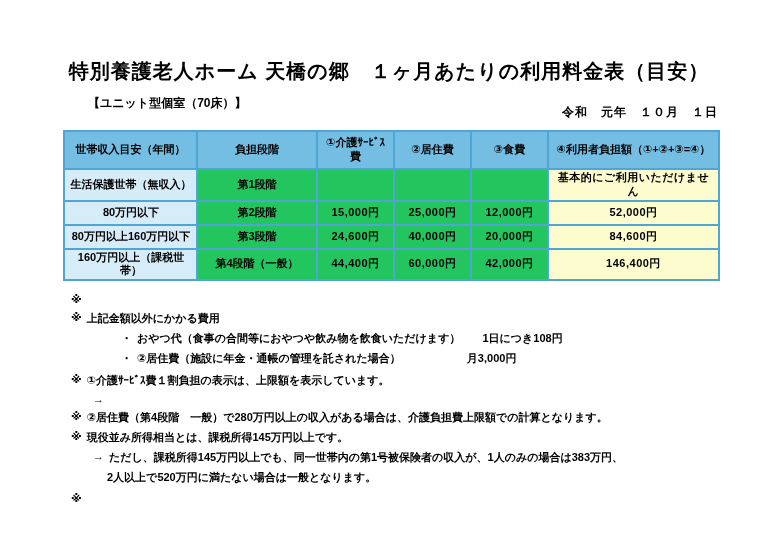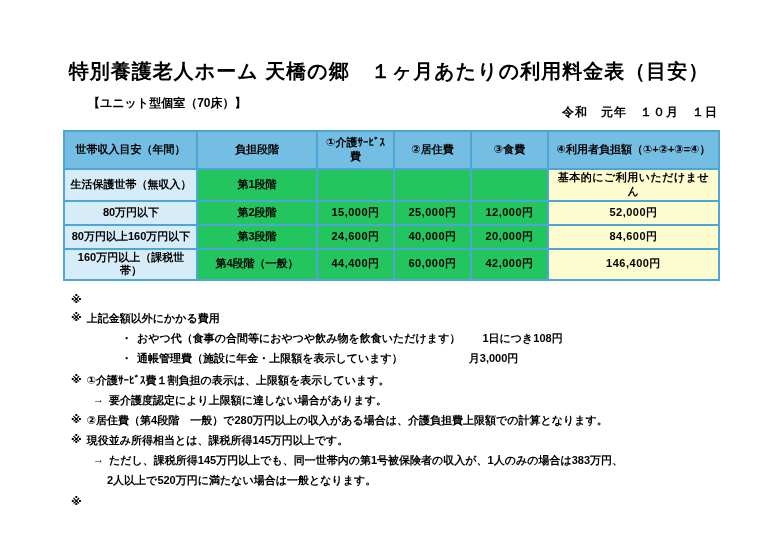--- a/index.html
+++ b/index.html
@@ -169,23 +169,23 @@
           <td class="col-num">42,000円</td>
           <td class="col-total">146,400円</td>
         </tr>
       </tbody>
   </table>
 
   <div class="notes">
       <div class="note-line flush"><span class="marker">※</span></div>
       <div class="note-line flush"><span class="marker">※</span><span>上記金額以外にかかる費用</span></div>
       <div class="note-line sub"><span class="marker">・</span><span>おやつ代（食事の合間等におやつや飲み物を飲食いただけます）　　1日につき108円</span></div>
-      <div class="note-line sub"><span class="marker">・</span><span>通帳管理費（施設に年金・上限額を表示しています）　　　　　　月3,000円</span></div>
+      <div class="note-line sub"><span class="marker">・</span><span>②居住費（施設に年金・通帳の管理を託された場合）　　　　　　月3,000円</span></div>
       <div class="note-line flush gap-before"><span class="marker">※</span><span>①介護ｻｰﾋﾞｽ費１割負担の表示は、上限額を表示しています。</span></div>
-      <div class="note-line arrow"><span class="marker">→</span><span>要介護度認定により上限額に達しない場合があります。</span></div>
+      <div class="note-line arrow"><span class="marker">→</span></div>
       <div class="note-line flush"><span class="marker">※</span><span>②居住費（第4段階　一般）で280万円以上の収入がある場合は、介護負担費上限額での計算となります。</span></div>
       <div class="note-line flush"><span class="marker">※</span><span>現役並み所得相当とは、課税所得145万円以上です。</span></div>
       <div class="note-line arrow"><span class="marker">→</span><span>ただし、課税所得145万円以上でも、同一世帯内の第1号被保険者の収入が、1人のみの場合は383万円、</span></div>
       <div class="note-line cont"><span>2人以上で520万円に満たない場合は一般となります。</span></div>
       <div class="note-line flush gap-before"><span class="marker">※</span></div>
     </div>
 
 </div>
 
 </body></html>

